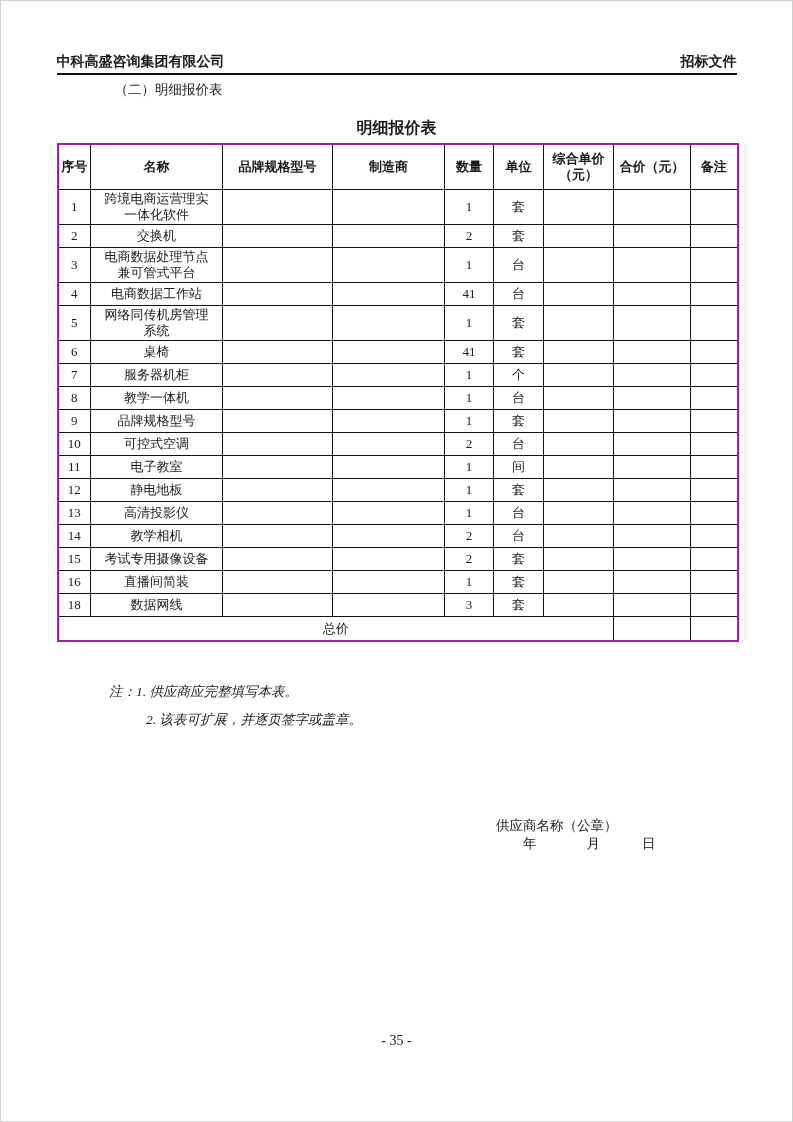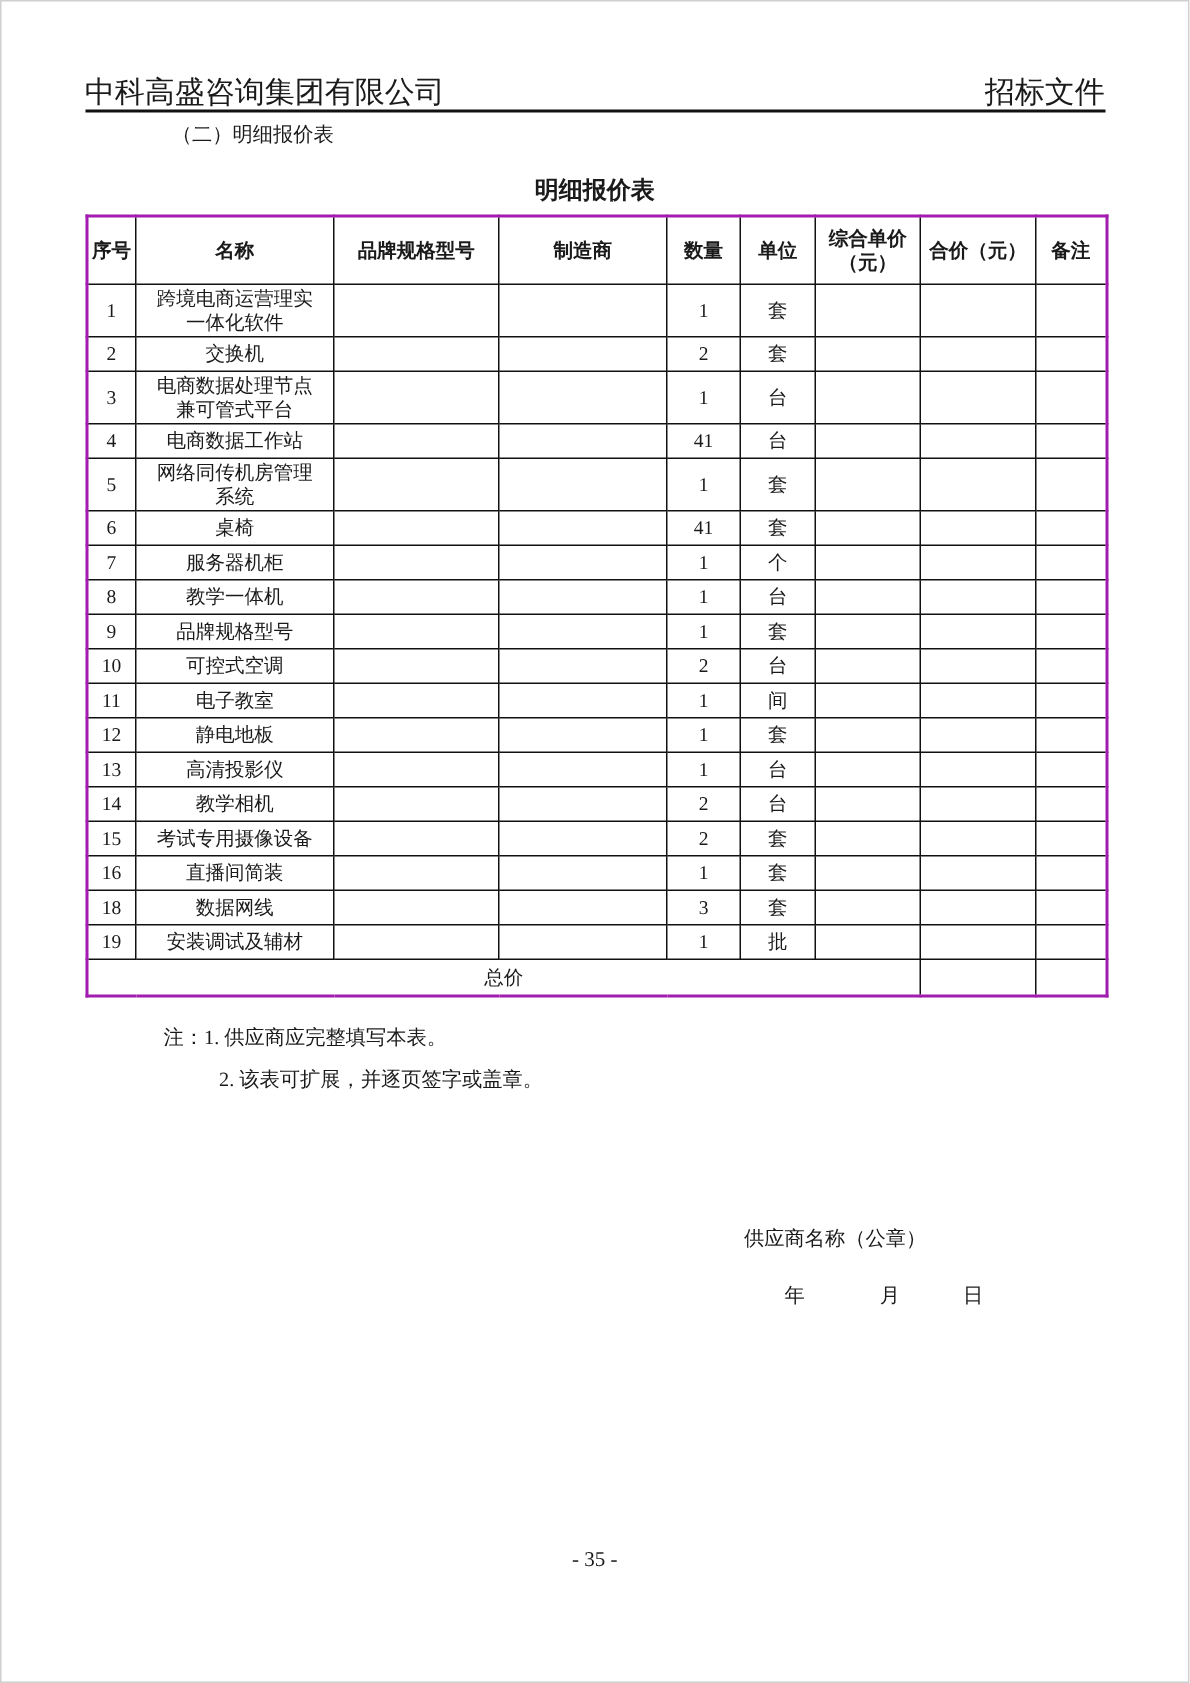--- a/index.html
+++ b/index.html
@@ -13,21 +13,21 @@
     font-family:"Liberation Serif","DejaVu Serif",serif;
     color:#1a1a1a;
     overflow:hidden;
   }
   .content{width:680px;margin:0 auto;padding-top:52px;}
   .doc-header{
     display:flex;justify-content:space-between;align-items:flex-end;
     border-bottom:2px solid #111;
     padding-bottom:2px;
   }
-  .hdr-left,.hdr-right{font-weight:normal;font-size:20px;line-height:18px;}
+  .hdr-left,.hdr-right{font-weight:bold;font-size:14px;line-height:18px;}
   .section-heading{margin-top:6px;padding-left:58px;font-size:13.5px;line-height:18px;}
   .table-title{margin-top:18px;text-align:center;font-weight:bold;font-size:16px;line-height:21px;}
   table.quote-table{
     margin-top:5px;
     width:680px;
     border-collapse:collapse;
     table-layout:fixed;
     border:2px solid #a21caf;
   }
   .quote-table th,.quote-table td{
@@ -36,24 +36,24 @@
     vertical-align:middle;
     font-size:13px;
     line-height:16px;
     padding:1px 2px;
     overflow:hidden;
   }
   .quote-table th{font-weight:bold;height:42px;}
   .quote-table td{height:20px;}
   .quote-table td.c-name{padding:1px 10px;}
   .quote-table tr.total-row td{height:21px;}
-  .notes{position:absolute;left:108px;top:682px;font-size:13.5px;line-height:18px;}
+  .notes{position:absolute;left:108px;top:682px;font-size:13.5px;line-height:18px;font-style:italic;}
   .note-line2{margin-top:10px;padding-left:37px;}
   .signature{position:absolute;left:495px;top:816px;font-size:13.5px;line-height:18px;}
-  .date-line{margin-top:20px;padding-left:27px;}
+  .date-line{margin-top:0;padding-left:27px;}
   .date-line .dl-year{margin-right:50px;}
   .date-line .dl-month{margin-right:42px;}
   .page-number{position:absolute;top:1032px;left:0;width:100%;text-align:center;font-size:14px;}
 </style>
 </head>
 <body>
 
 <div class="page">
   <div class="content">
 
@@ -272,31 +272,20 @@
           <td class="c-no">18</td>
           <td class="c-name">数据网线</td>
           <td></td>
           <td></td>
           <td>3</td>
           <td>套</td>
           <td></td>
           <td></td>
           <td></td>
         </tr>
-          <tr>
-          <td class="c-no">19</td>
-          <td class="c-name">安装调试及辅材</td>
-          <td></td>
-          <td></td>
-          <td>1</td>
-          <td>批</td>
-          <td></td>
-          <td></td>
-          <td></td>
-        </tr>
         </tbody>
       <tbody>
         <tr class="total-row">
           <td colspan="7">总价</td>
           <td></td>
           <td></td>
         </tr>
       </tbody>
     </table>
   </div>

